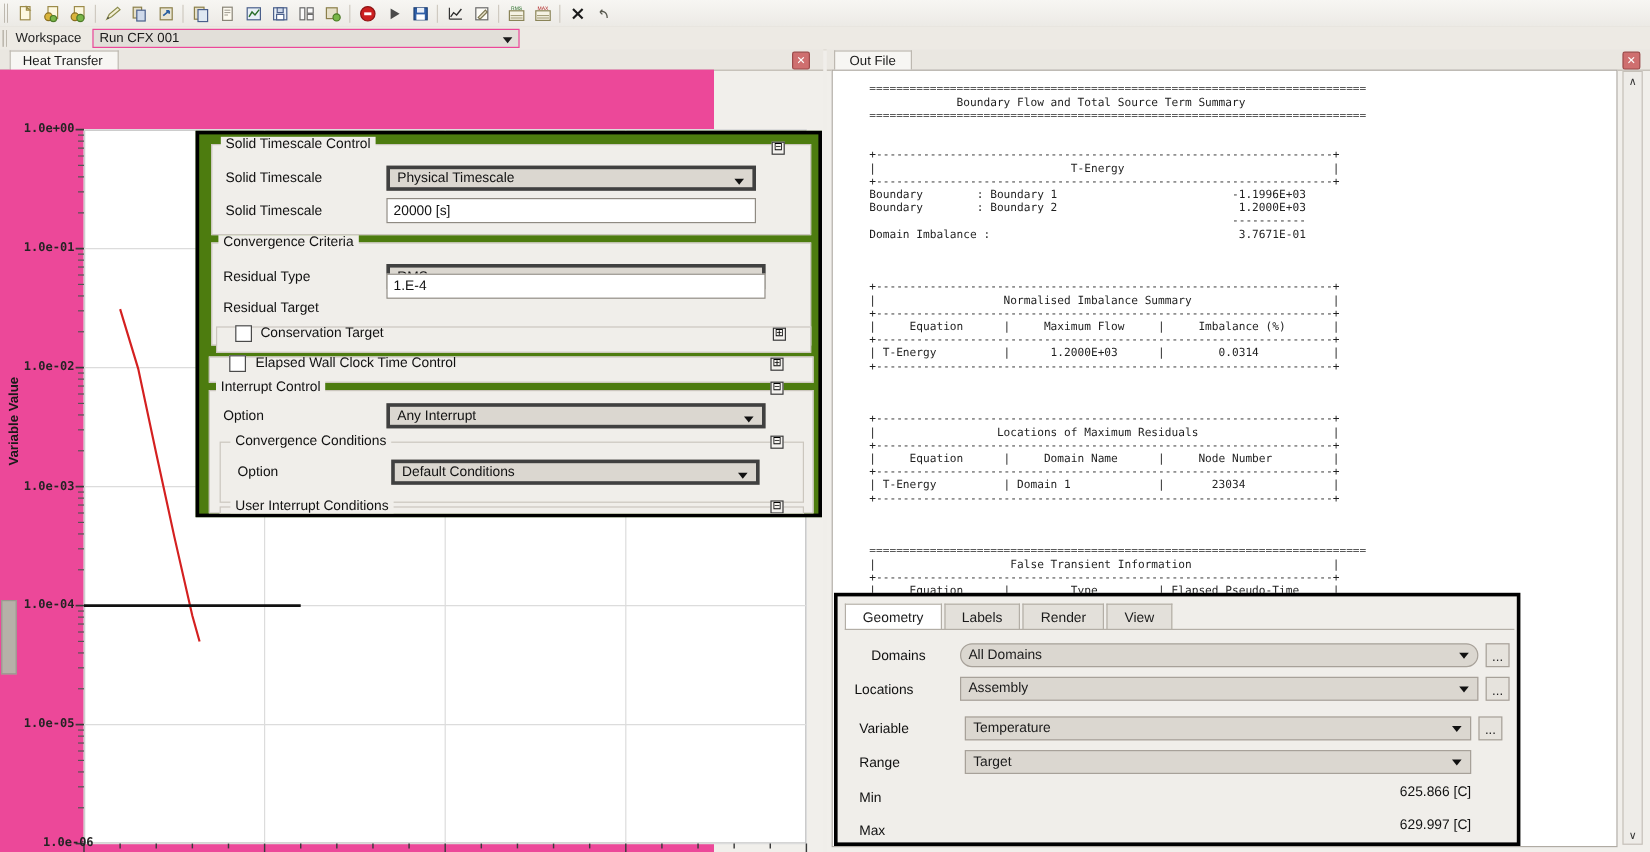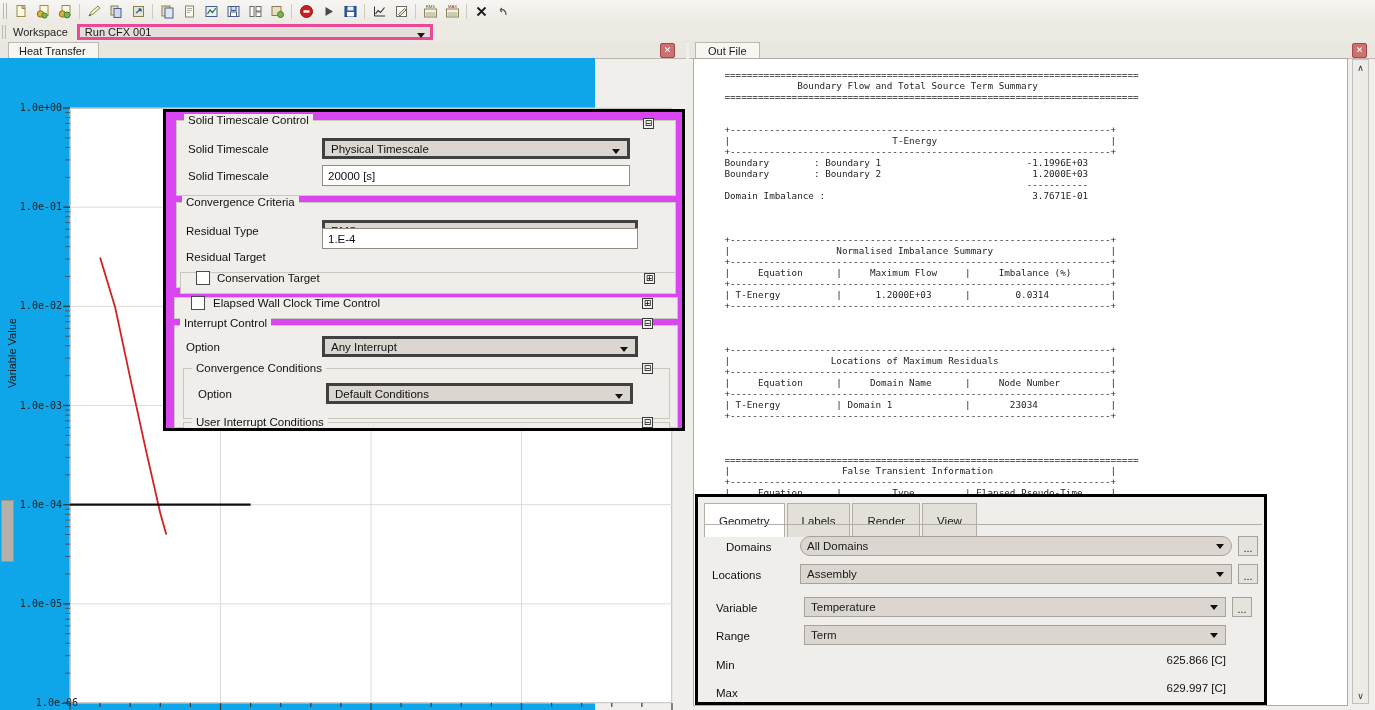--- a/index.html
+++ b/index.html
@@ -25,46 +25,46 @@
     margin:0 0px;border:1px solid transparent;border-radius:2px;}
   .tb-sep{width:1px;height:15px;background:#cfcac1;margin:0 3px;}
   .ico{display:block;}
   
   #wsrow{position:absolute;left:0;top:22px;width:1375px;height:19px;
     background:#edeae4;display:flex;align-items:center;border-bottom:1px solid #dedad3;}
   #wsrow .grip{width:5px;height:14px;margin:0 4px 0 2px;
     background:repeating-linear-gradient(to right,#bdb8ae 0 1px,transparent 1px 3px);}
   #ws-label{padding:0 9px 0 2px;font-size:11px;color:#222;}
   #ws-combo{position:relative;width:356px;height:16px;background:#e2dfd9;
-    border:3px solid #ec4899;display:flex;align-items:center;box-sizing:border-box;}
+    border:1px solid #ec4899;display:flex;align-items:center;box-sizing:border-box;}
   #ws-combo .val{padding-left:5px;font-size:11px;}
   #ws-combo .arrow{position:absolute;right:5px;top:6px;
     width:0;height:0;border-left:4px solid transparent;border-right:4px solid transparent;
     border-top:5px solid #1a1a1a;}
   
   #leftpanel{position:absolute;left:0;top:41px;width:686px;height:669px;background:#f1efeb;}
   .panel-tabbar{position:relative;height:17px;background:#eae7e1;border-bottom:1px solid #bdb8b0;}
   .panel-tab{position:absolute;left:8px;top:1px;height:16px;padding:0 12px 0 10px;
     background:#f7f6f3;border:1px solid #bdb8b0;border-bottom:none;
     display:flex;align-items:center;font-size:11px;}
   .panel-close{position:absolute;top:2px;width:13px;height:13px;
     background:#cf6f6f;border:1px solid #9c4a4a;border-radius:2px;
     display:flex;align-items:center;justify-content:center;color:#fff;font-size:9px;
     font-family:"Liberation Sans",sans-serif;line-height:1;}
   
-  #chart-area{position:absolute;left:0;top:17px;width:595px;height:652px;background:#0ea5e9;}
+  #chart-area{position:absolute;left:0;top:17px;width:595px;height:652px;background:#ec4899;font-weight:bold;}
   #plotframe{position:absolute;left:70px;top:50px;width:602px;height:595px;
     border:1px solid #b9b9b9;background:#fff;box-sizing:border-box;}
   .ytick-lab{position:absolute;right:0;width:62px;text-align:right;
     font-size:10px;color:#242424;font-family:"DejaVu Sans Mono",monospace;}
   #ylabel{position:absolute;left:6px;top:330px;font-size:11px;
     transform:rotate(-90deg);transform-origin:left top;white-space:nowrap;color:#1a1a1a;}
   
   #dialog{position:absolute;left:163px;top:68px;width:522px;height:322px;
-    background:#d946ef;border:3px solid #000;box-sizing:border-box;overflow:hidden;}
+    background:#4d7c0f;border:3px solid #000;box-sizing:border-box;overflow:hidden;}
   .grp{position:absolute;border:1px solid #cbc6be;box-sizing:border-box;background:#f0eeea;}
   .grp-title{position:absolute;font-size:11.5px;background:#f0eeea;padding:0 4px;color:#111;}
   .exp{position:absolute;width:11px;height:11px;border:1px solid #3a3a3a;background:#f4f2ef;
     display:flex;align-items:center;justify-content:center;font-size:9px;line-height:1;
     font-family:"DejaVu Sans",sans-serif;color:#000;box-sizing:border-box;}
   .frow-lab{position:absolute;font-size:11.5px;color:#111;}
   .combo{position:absolute;height:21px;background:#dbd7d0;border:3px solid #404040;
     box-sizing:border-box;display:flex;align-items:center;}
   .combo .cv{padding-left:6px;font-size:11.5px;color:#111;}
   .combo .ca{position:absolute;right:7px;top:8px;width:0;height:0;
@@ -86,21 +86,21 @@
   #vscroll{position:absolute;left:1352px;top:59px;width:17px;height:645px;
     background:#eeece8;border:1px solid #c5c0b8;box-sizing:border-box;}
   .sarrow{position:absolute;left:0;width:15px;height:15px;display:flex;
     align-items:center;justify-content:center;font-size:9px;color:#333;}
   #vthumb{position:absolute;left:1px;top:500px;width:13px;height:62px;background:#b6b1a8;
     border:1px solid #9b968e;box-sizing:border-box;}
   
   #geopanel{position:absolute;left:695px;top:494px;width:572px;height:211px;
     background:#f0eeea;border:3px solid #000;box-sizing:border-box;}
   .gtabbar{position:absolute;left:6px;top:6px;height:22px;display:flex;}
-  .gtab{height:34px;padding:0 14px;display:flex;align-items:center;font-size:11.5px;
+  .gtab{height:22px;padding:0 14px;display:flex;align-items:center;font-size:11.5px;
     border:1px solid #b3aea6;border-bottom:none;background:#e3e0da;margin-right:2px;
     box-sizing:border-box;}
   .gtab.active{background:#fff;font-weight:normal;}
   .gtabline{position:absolute;left:6px;top:27px;width:558px;height:1px;background:#b3aea6;}
   .grow-lab{position:absolute;font-size:11.5px;color:#111;}
   .gcombo{position:absolute;height:20px;background:#dbd7d0;border:1px solid #a7a199;
     box-sizing:border-box;display:flex;align-items:center;}
   .gcombo .cv{padding-left:6px;font-size:11.5px;}
   .gcombo .ca{position:absolute;right:7px;top:7px;width:0;height:0;
     border-left:4px solid transparent;border-right:4px solid transparent;border-top:5px solid #111;}
@@ -521,21 +521,21 @@
 
   <div class="grow-lab" style="left:18px;top:105px;">Variable</div>
   <div class="gcombo" style="left:106px;top:100px;width:422px;">
     <span class="cv">Temperature</span>
     <span class="ca"></span>
   </div>
   <div class="ellipsisbtn" style="left:534px;top:100px;">...</div>
 
   <div class="grow-lab" style="left:18px;top:133px;">Range</div>
   <div class="gcombo" style="left:106px;top:128px;width:422px;">
-    <span class="cv">Term</span>
+    <span class="cv">Target</span>
     <span class="ca"></span>
   </div>
 
   <div class="grow-lab" style="left:18px;top:162px;">Min</div>
   <div class="gval" style="left:330px;top:157px;width:198px;">625.866 [C]</div>
 
   <div class="grow-lab" style="left:18px;top:190px;">Max</div>
   <div class="gval" style="left:330px;top:185px;width:198px;">629.997 [C]</div>
 </div>
 

